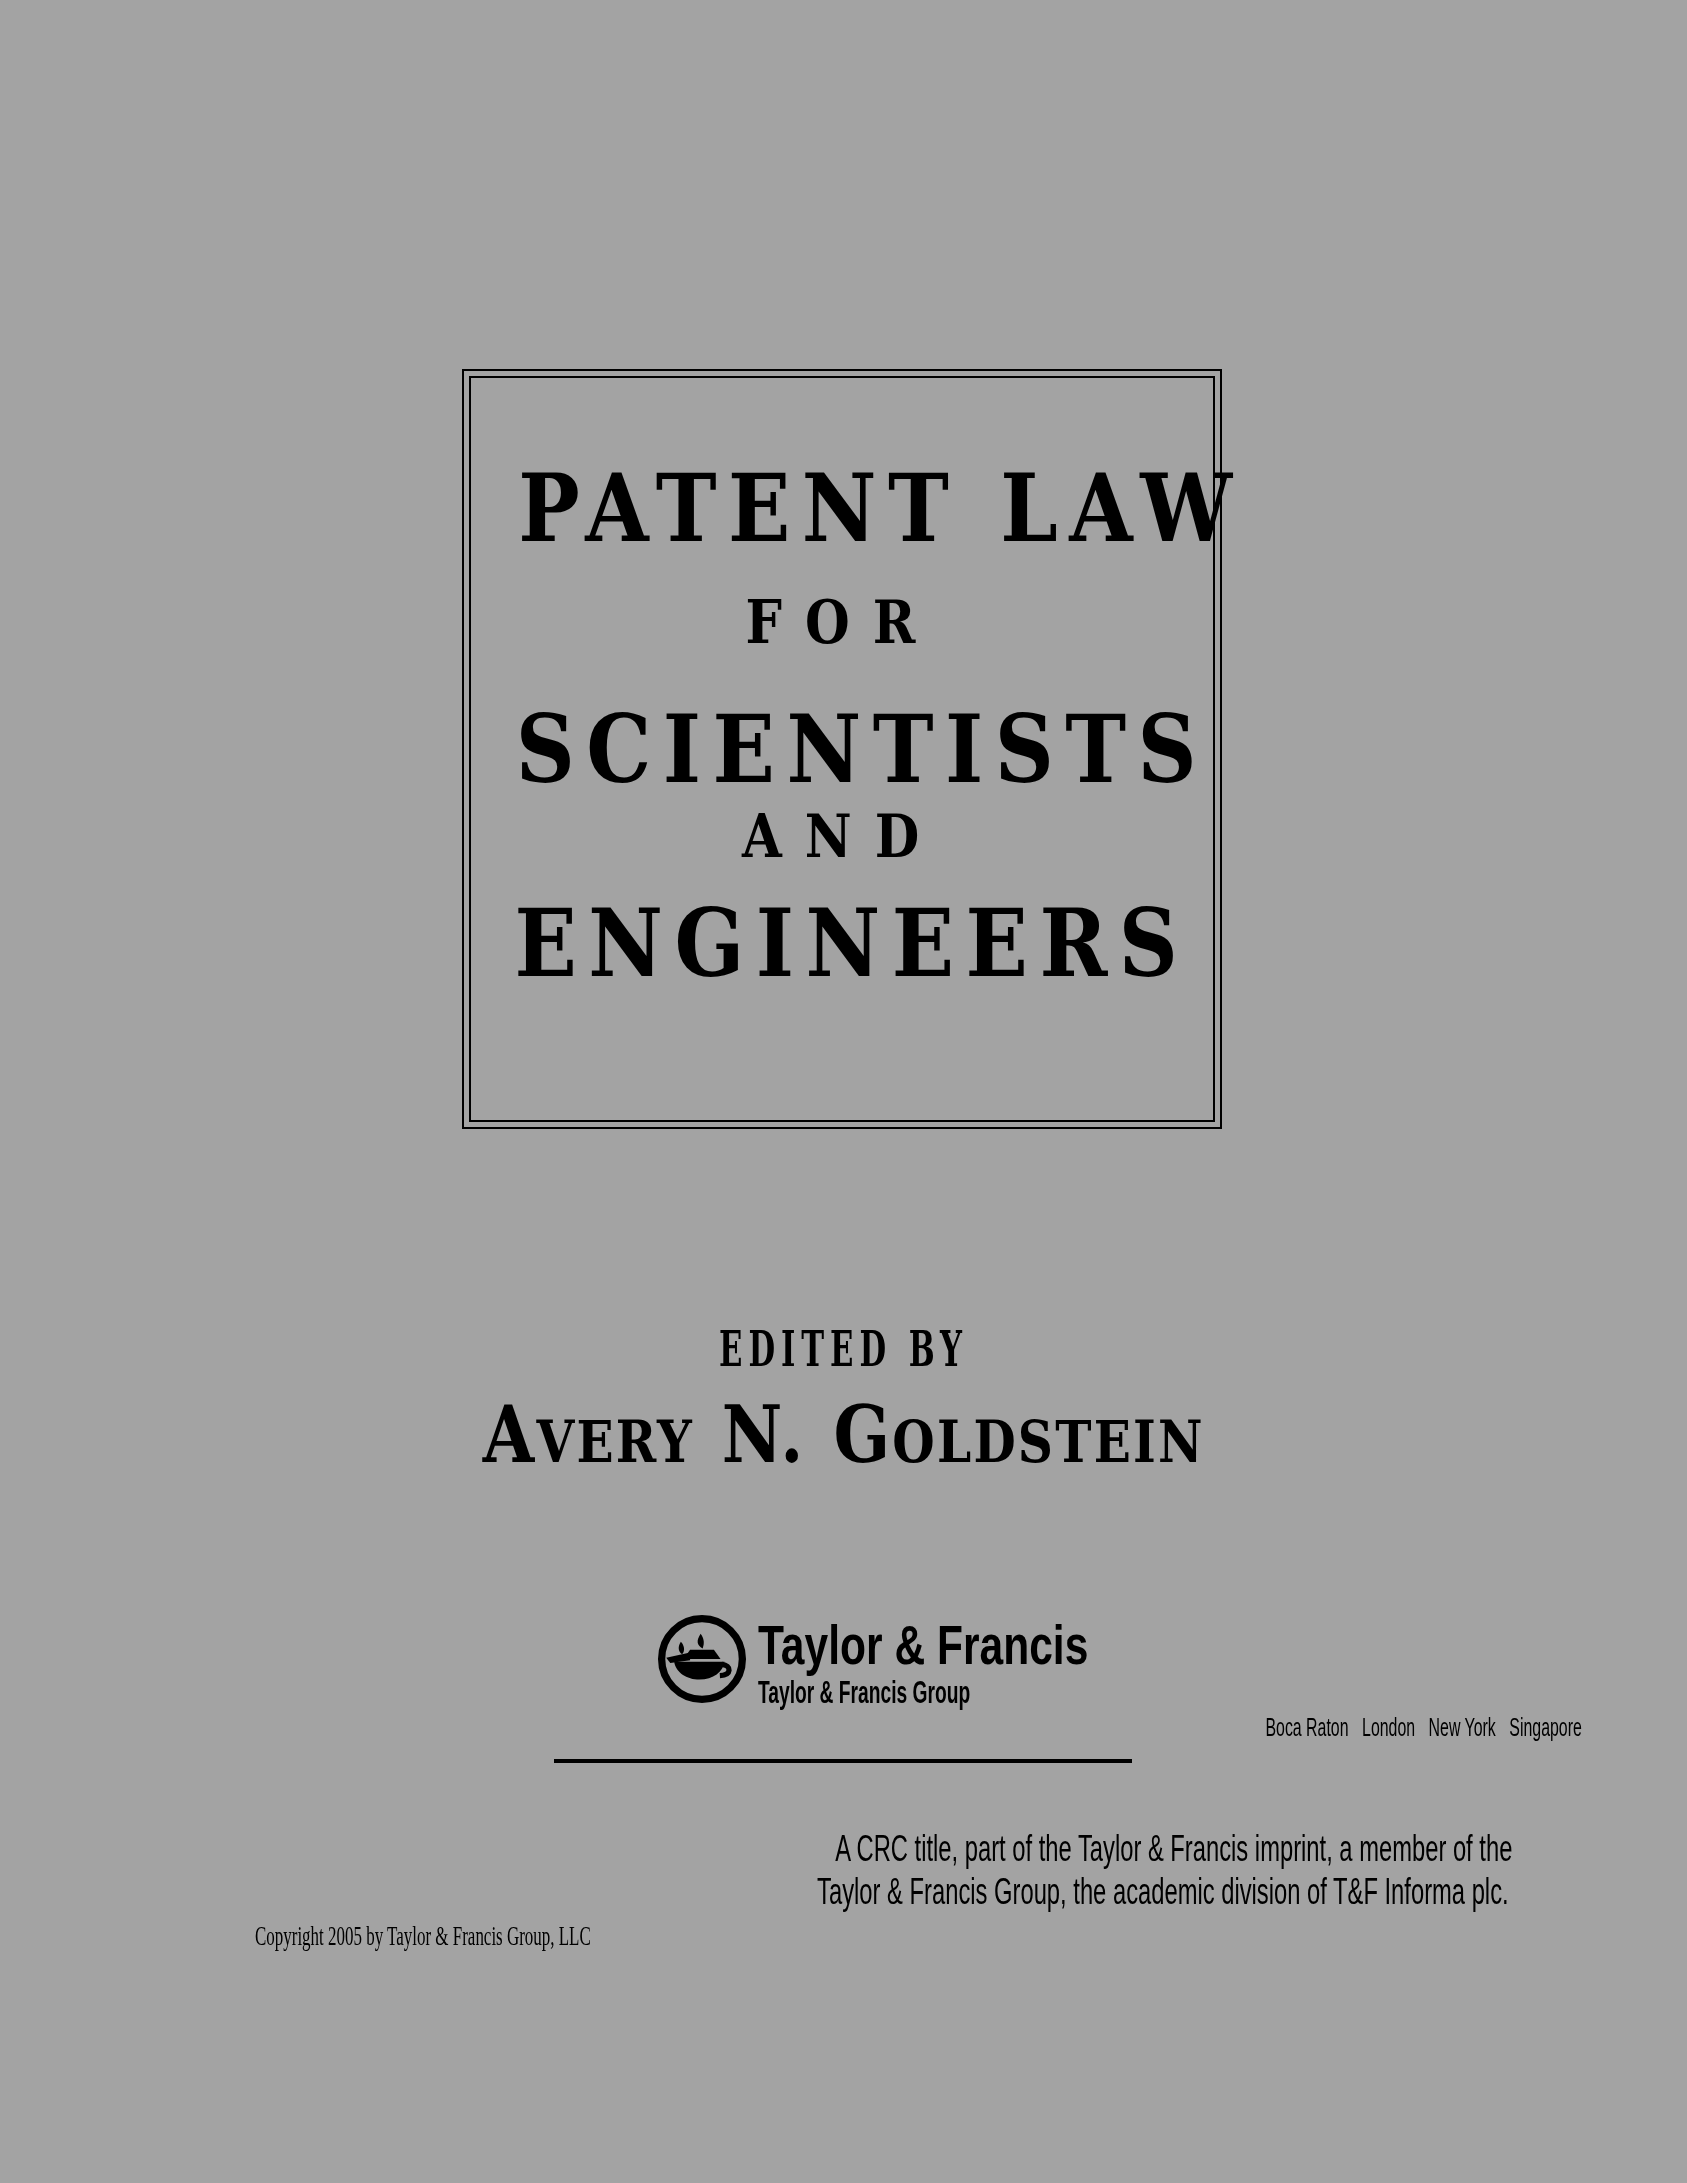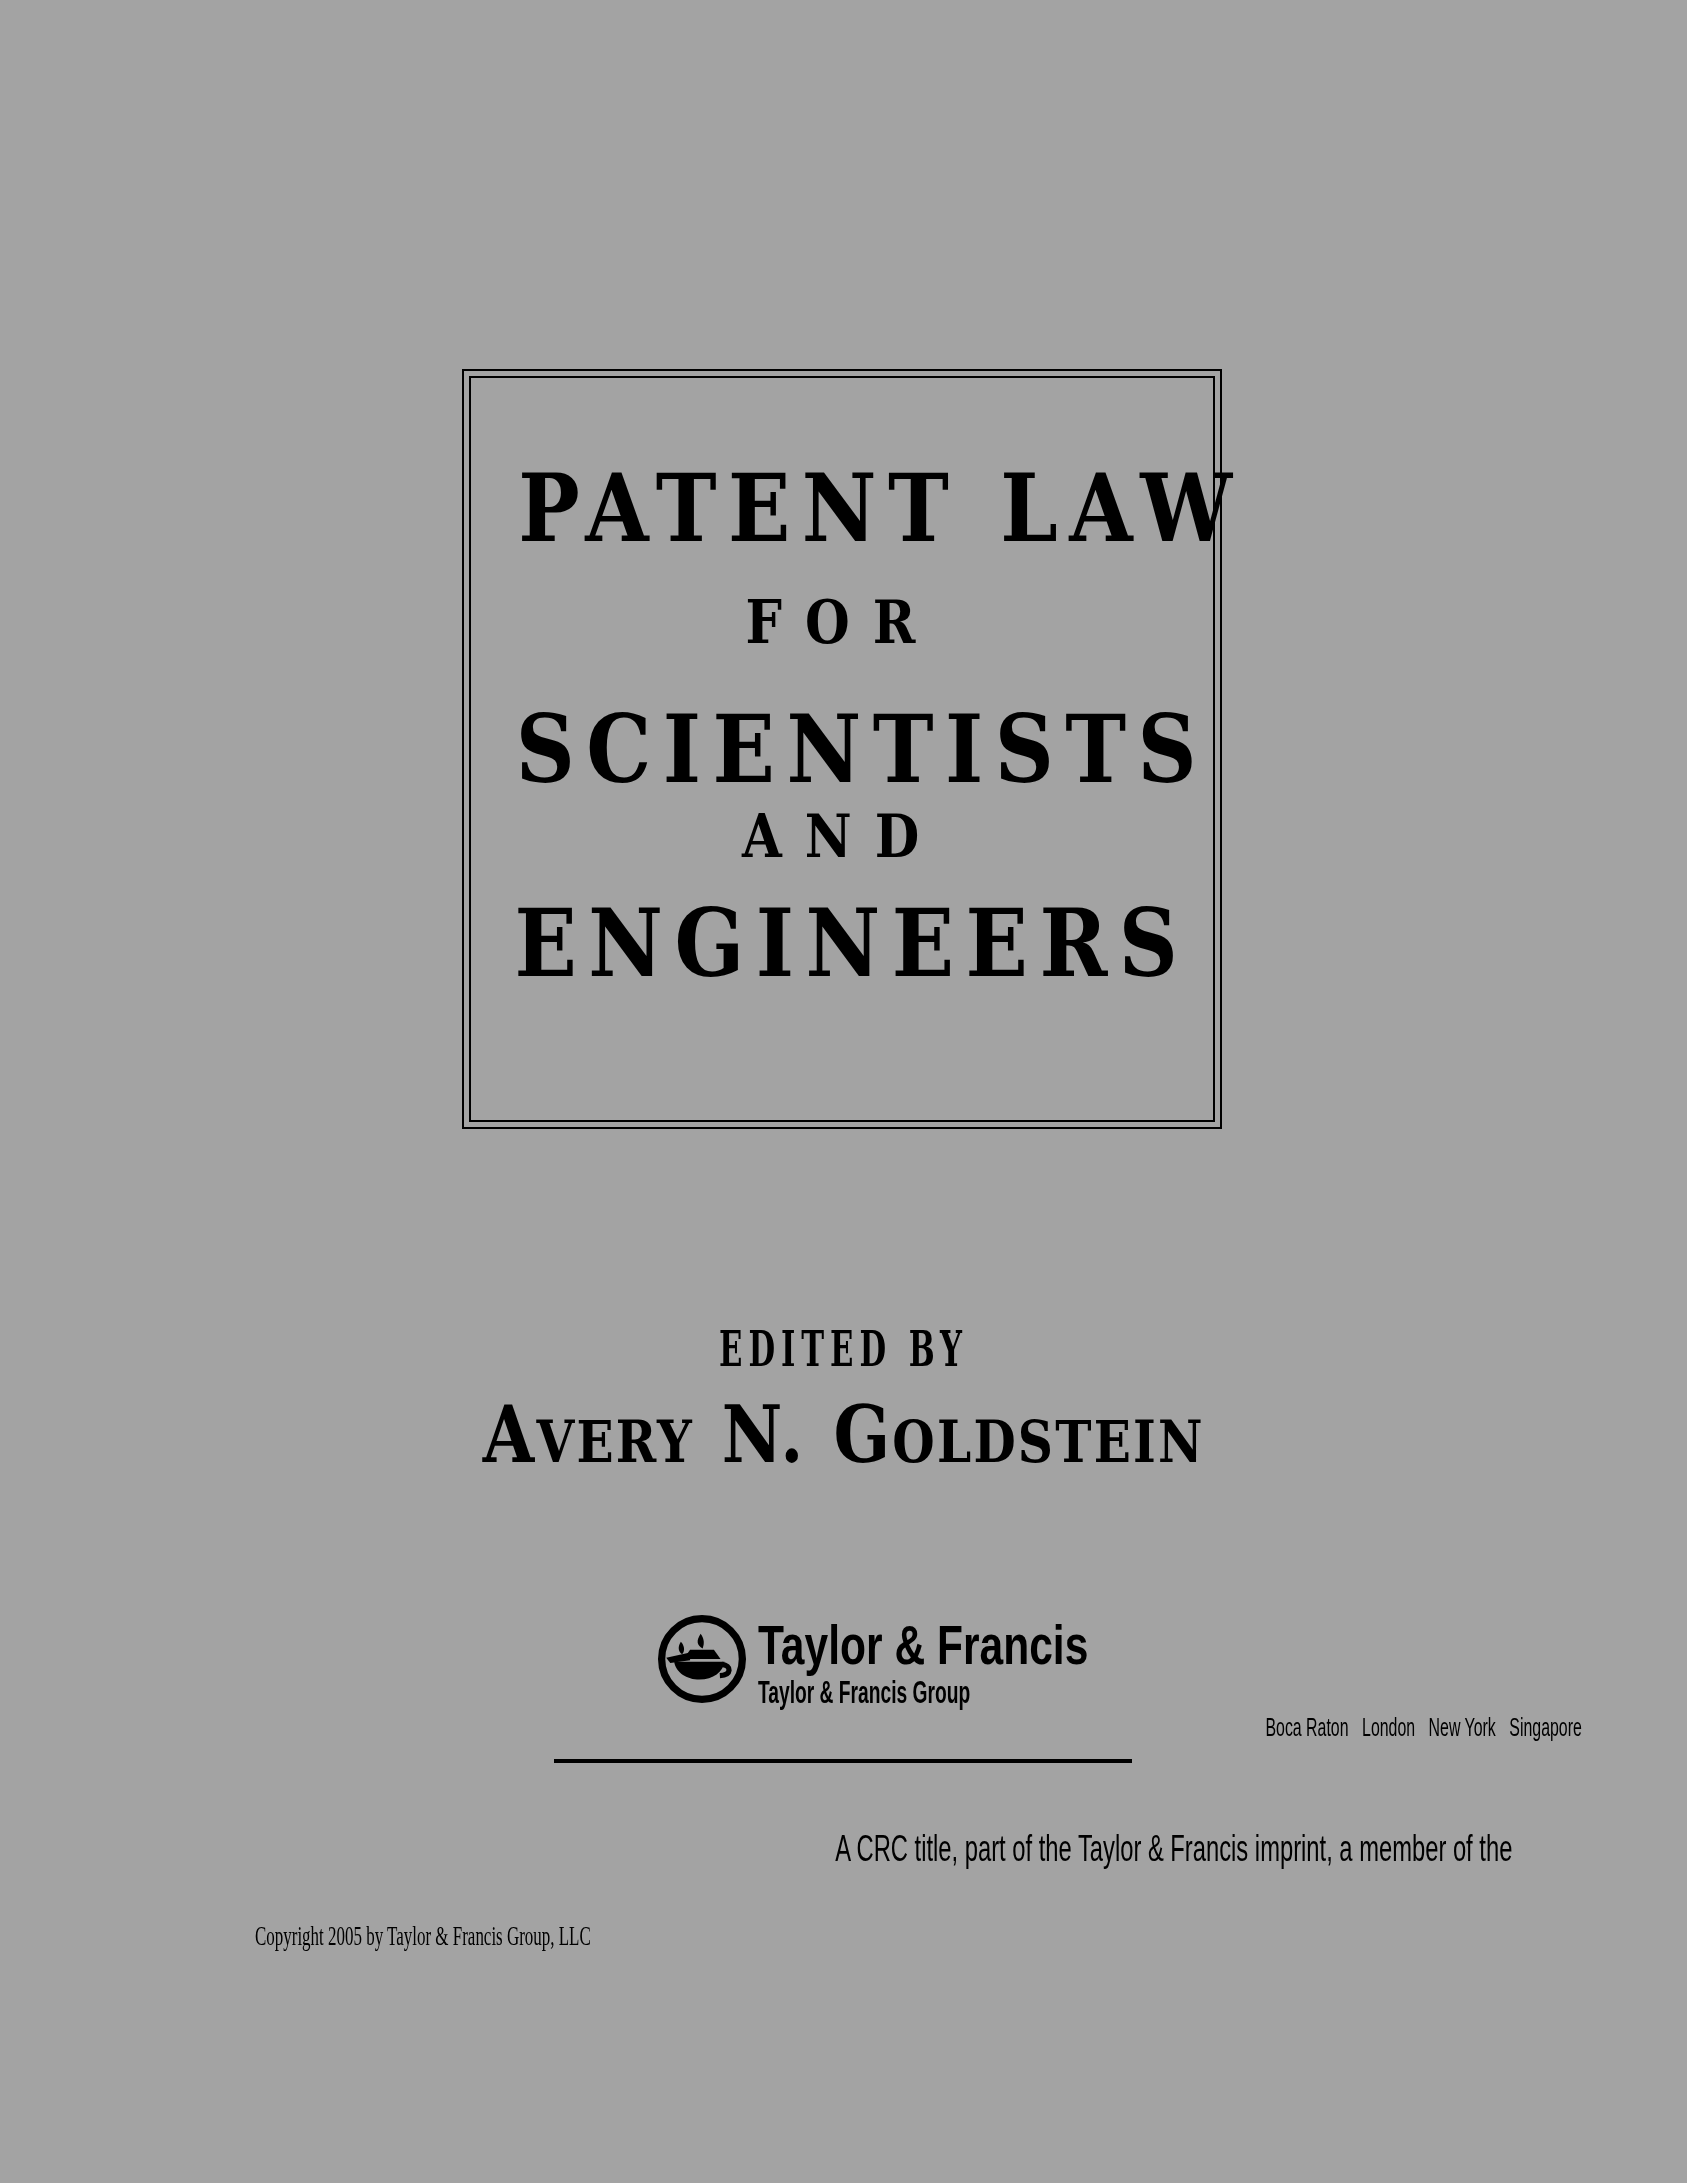--- a/index.html
+++ b/index.html
@@ -137,17 +137,20 @@
     <span class="scale">
       <span class="city">Boca Raton</span><span class="city">London</span><span class="city">New York</span><span class="city">Singapore</span>
     </span>
   </div>
 
   <div class="tf-rule"></div>
 
   <div class="tf-imprint i1 sans">
     <span>A CRC title, part of the Taylor &amp; Francis imprint, a member of the</span>
   </div>
+  <div class="tf-imprint i2 sans">
+    <span>Taylor &amp; Francis Group, the academic division of T&amp;F Informa plc.</span>
+  </div>
 
   <div class="copyright">Copyright 2005 by Taylor &amp; Francis Group, LLC</div>
 
 </div>
 
 
 </body></html>

